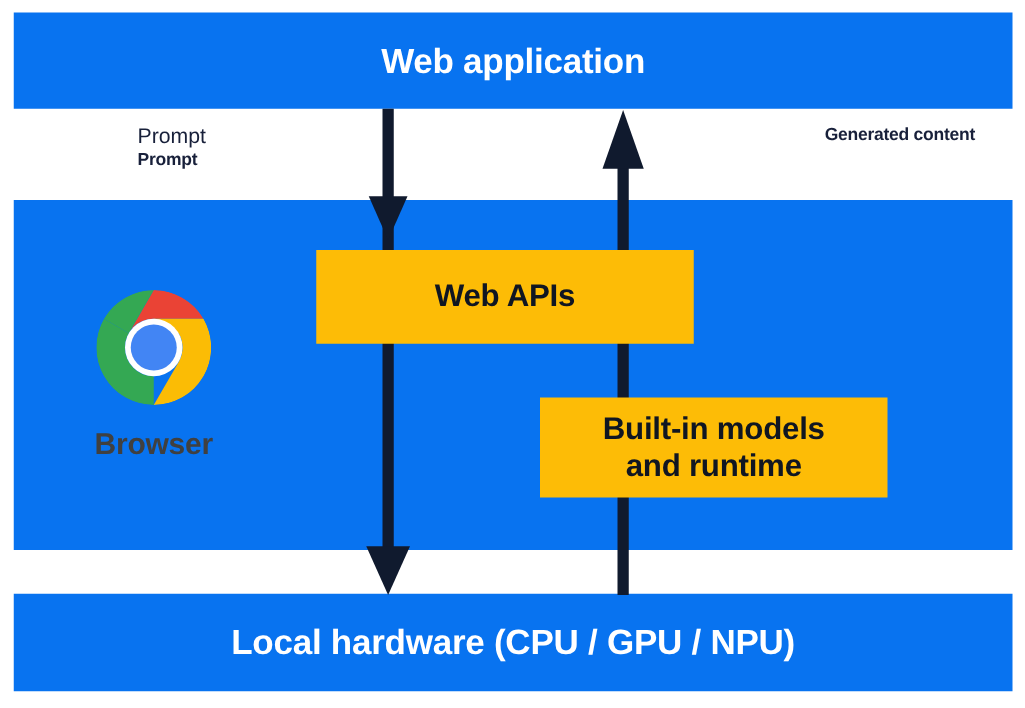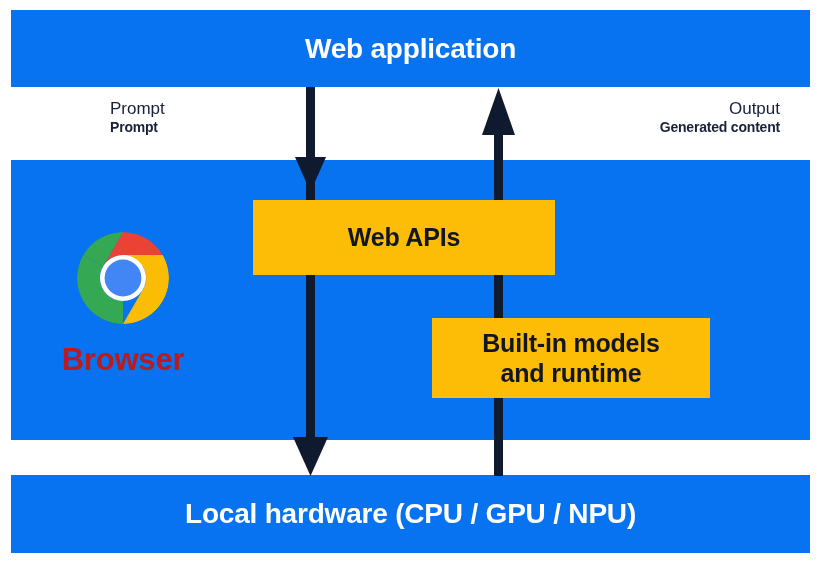--- a/index.html
+++ b/index.html
@@ -129,43 +129,42 @@
     flex-direction: column;
     align-items: center;
   }
   #chrome-logo {
     width: 92px;
     height: 92px;
     display: block;
   }
   #browser-label {
     margin-top: 18px;
-    color: #b91c1c;
-    font-size: 31px;
+    color: #404040;
+    font-size: 24px;
     font-weight: bold;
     letter-spacing: -0.2px;
     white-space: nowrap;
   }
 </style>
 </head>
 <body>
 
 <div id="canvas">
 
   <div id="top-band" class="band">
     <span class="band-title">Web application</span>
   </div>
 
   <div id="input-label" class="io-label">
     <span class="io-kind">Prompt</span>
     <span class="io-value">Prompt</span>
   </div>
 
   <div id="output-label" class="io-label">
-    <span class="io-kind">Output</span>
     <span class="io-value">Generated content</span>
   </div>
 
   <div id="middle-band" class="band"></div>
 
   <div id="bottom-band" class="band">
     <span class="band-title">Local hardware (CPU / GPU / NPU)</span>
   </div>
 
   <svg class="arrow" id="arrow-down" width="820" height="566" viewBox="0 0 820 566" style="left:0; top:0;">

